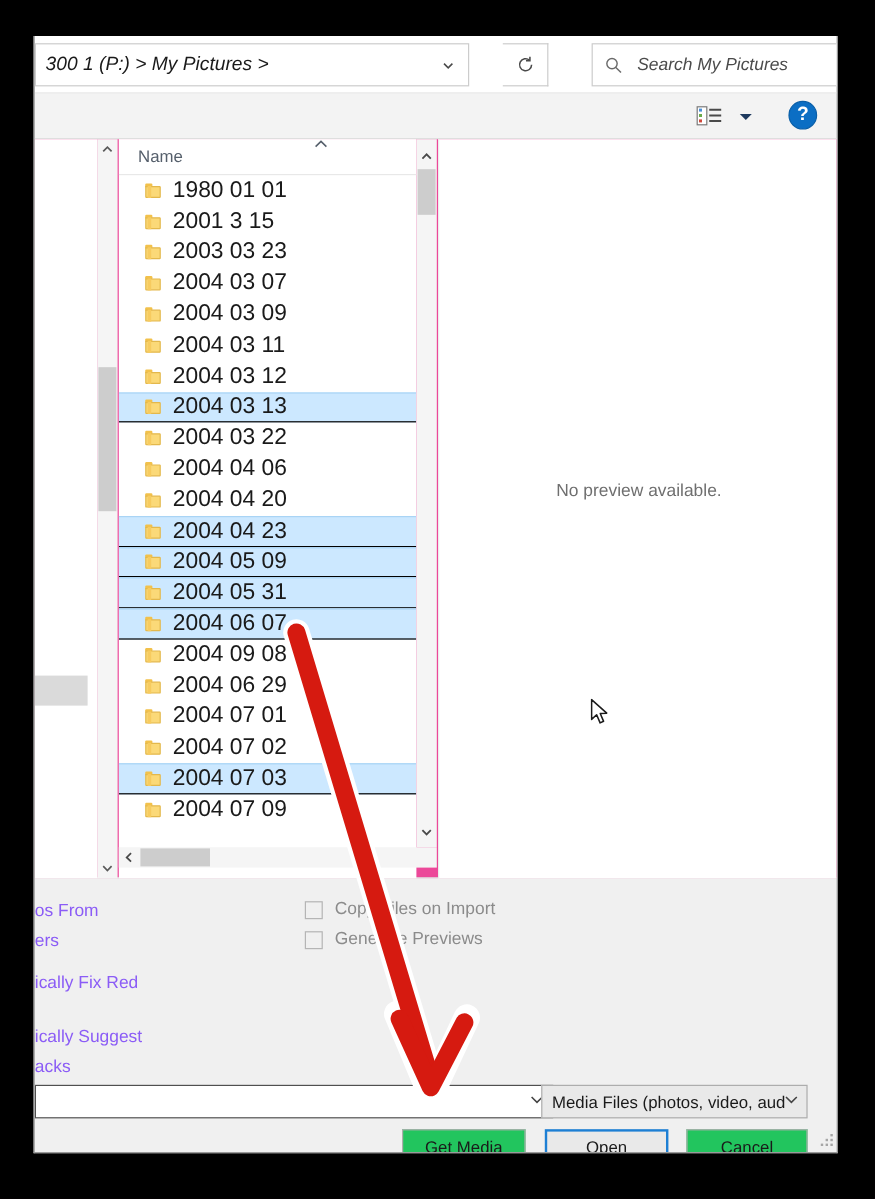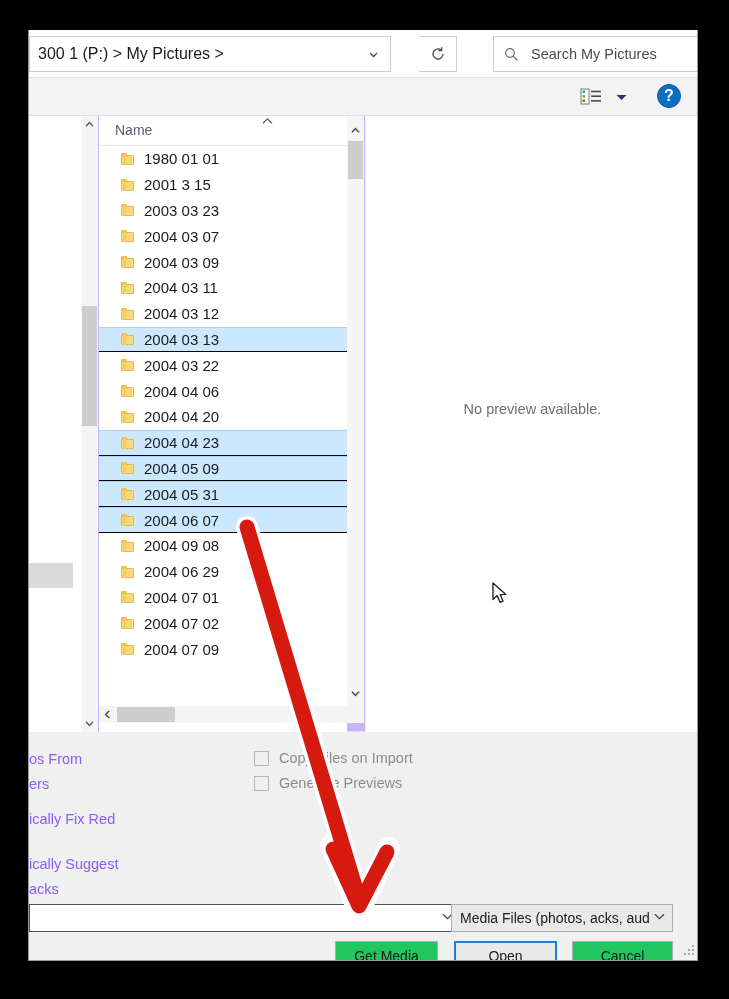--- a/index.html
+++ b/index.html
@@ -23,21 +23,21 @@
     border: 1px solid #9a9a9a;
     border-top: none;
     overflow: hidden;
   }
 
   
   .navbar {
     position: absolute; left: 0; top: 0; width: 670px; height: 48px;
     background: #ffffff;
     border-bottom: 1px solid #e3e3e3;
-    display: flex; align-items: center;
+    display: flex; align-items: center; font-style: italic;
   }
   .addressbar {
     position: absolute; left: 0; top: 6px; width: 362px; height: 36px;
     background: #ffffff;
     border: 1px solid #cccccc;
     display: flex; align-items: center;
     padding-left: 6px;
     overflow: hidden;
   }
   .crumb {
@@ -94,21 +94,21 @@
     background: #0b6ec4;
     color: #ffffff;
     font-size: 16px; font-weight: bold;
     display: flex; align-items: center; justify-content: center;
     border: 1px solid #0a5fa8;
   }
 
   
   .main {
     position: absolute; left: 0; top: 86px; width: 670px; height: 616px;
-    background: #c4b5fd;
+    background: #ec4899;
     border-bottom: 1px solid #dedede;
   }
 
   
   .treepane {
     position: absolute; left: 0; top: 0; width: 52px; height: 616px;
     background: #ffffff;
     overflow: hidden;
   }
   .tree-item-selected {
@@ -184,21 +184,21 @@
     background: #fbd978;
     border: 1px solid #e3b84c;
     border-radius: 0 1px 1px 1px;
   }
   .folder-icon .flap {
     position: absolute; left: 2px; top: 2px;
     width: 3px; height: 10px;
     background: #f7cb5f;
   }
   .row-label {
-    font-size: 15px;
+    font-size: 19px;
     color: #1a1a1a;
     white-space: nowrap;
   }
 
   
   .list-scroll {
     position: absolute; left: 318px; top: 0; width: 17px; height: 590px;
     background: #f5f5f5;
   }
   .list-scroll .sb-up, .list-scroll .sb-down {
@@ -577,20 +577,28 @@
               </span>
               <span class="row-label">2004 07 01</span>
             </div>
             <div class="row">
               <span class="folder-icon">
                 <span class="tab"></span>
                 <span class="body"></span>
                 <span class="flap"></span>
               </span>
               <span class="row-label">2004 07 02</span>
+            </div>
+            <div class="row selected">
+              <span class="folder-icon">
+                <span class="tab"></span>
+                <span class="body"></span>
+                <span class="flap"></span>
+              </span>
+              <span class="row-label">2004 07 03</span>
             </div>
             <div class="row">
               <span class="folder-icon">
                 <span class="tab"></span>
                 <span class="body"></span>
                 <span class="flap"></span>
               </span>
               <span class="row-label">2004 07 09</span>
             </div>
           </div>
@@ -650,21 +658,21 @@
       <div class="filename-combo">
         <span style="font-size:14px;color:#1a1a1a;padding-left:6px;"></span>
         <span class="combo-chev">
           <svg width="13" height="9" viewBox="0 0 13 9">
               <path d="M2 2.2 L6.5 6.6 L11 2.2" fill="none" stroke="#444" stroke-width="1.3"></path>
             </svg>
         </span>
       </div>
 
       <div class="filter-combo">
-        <span class="filter-text">Media Files (photos, acks, aud</span>
+        <span class="filter-text">Media Files (photos, video, aud</span>
         <span class="combo-chev">
           <svg width="13" height="9" viewBox="0 0 13 9">
               <path d="M2 2.2 L6.5 6.6 L11 2.2" fill="none" stroke="#444" stroke-width="1.3"></path>
             </svg>
         </span>
       </div>
 
       <div class="btn" id="btn-getmedia">Get Media</div>
       <div class="btn default" id="btn-open">Open</div>
       <div class="btn" id="btn-cancel">Cancel</div>

